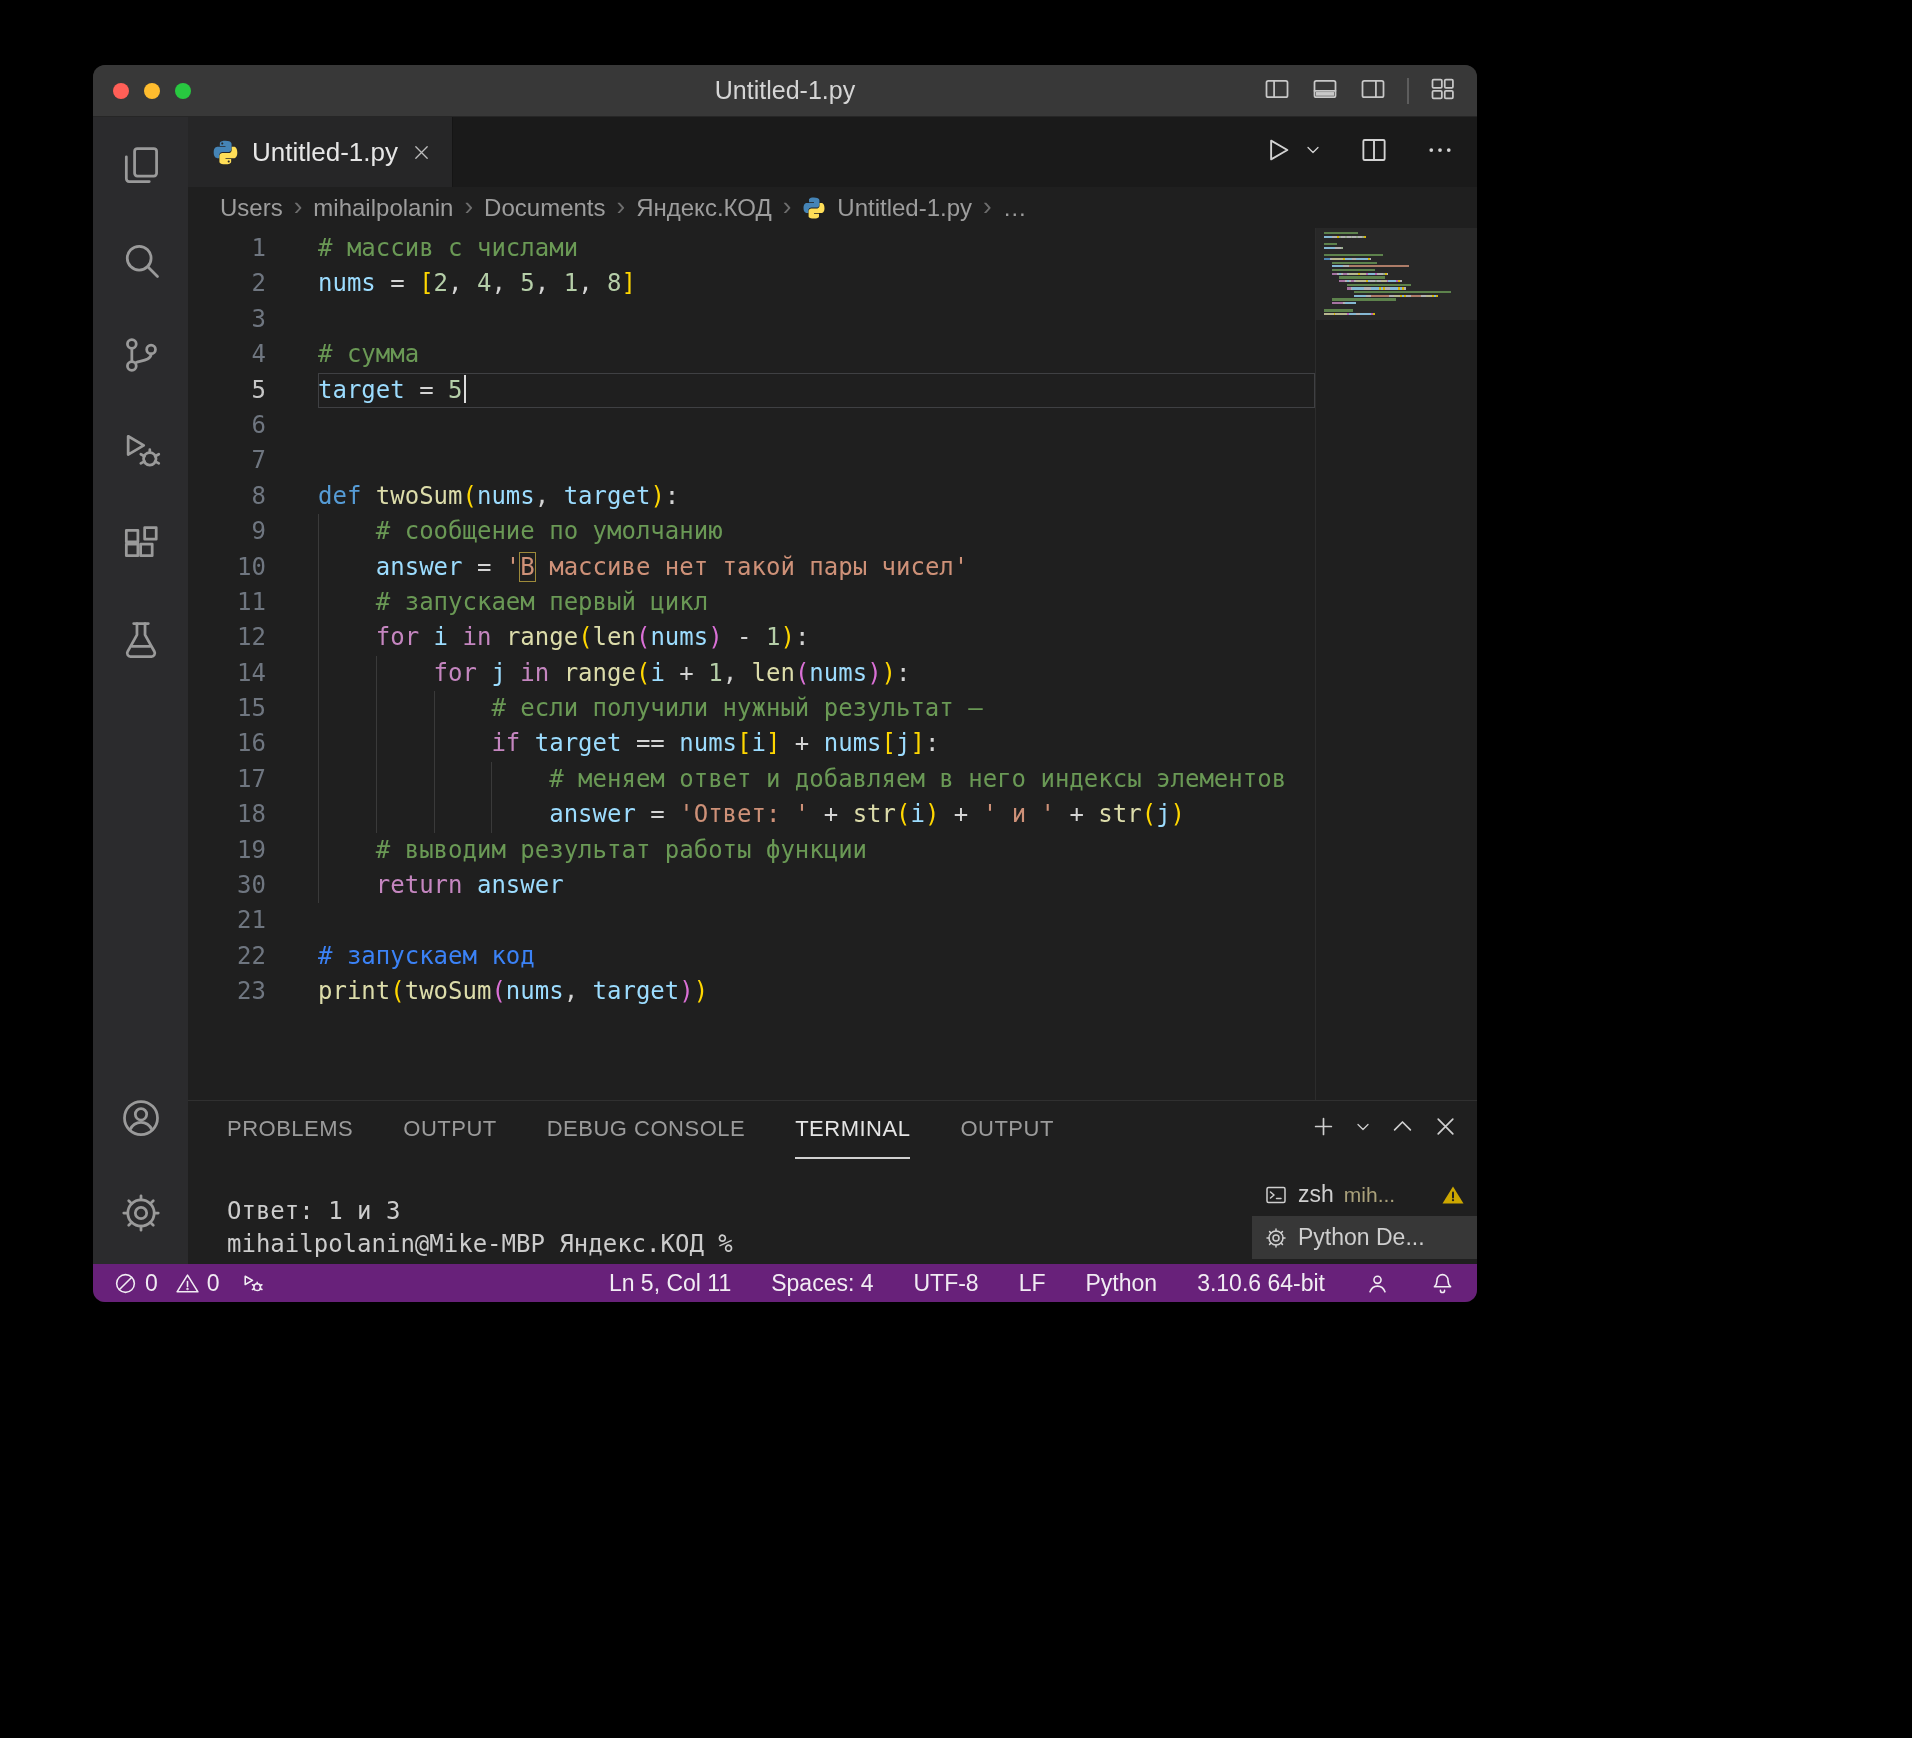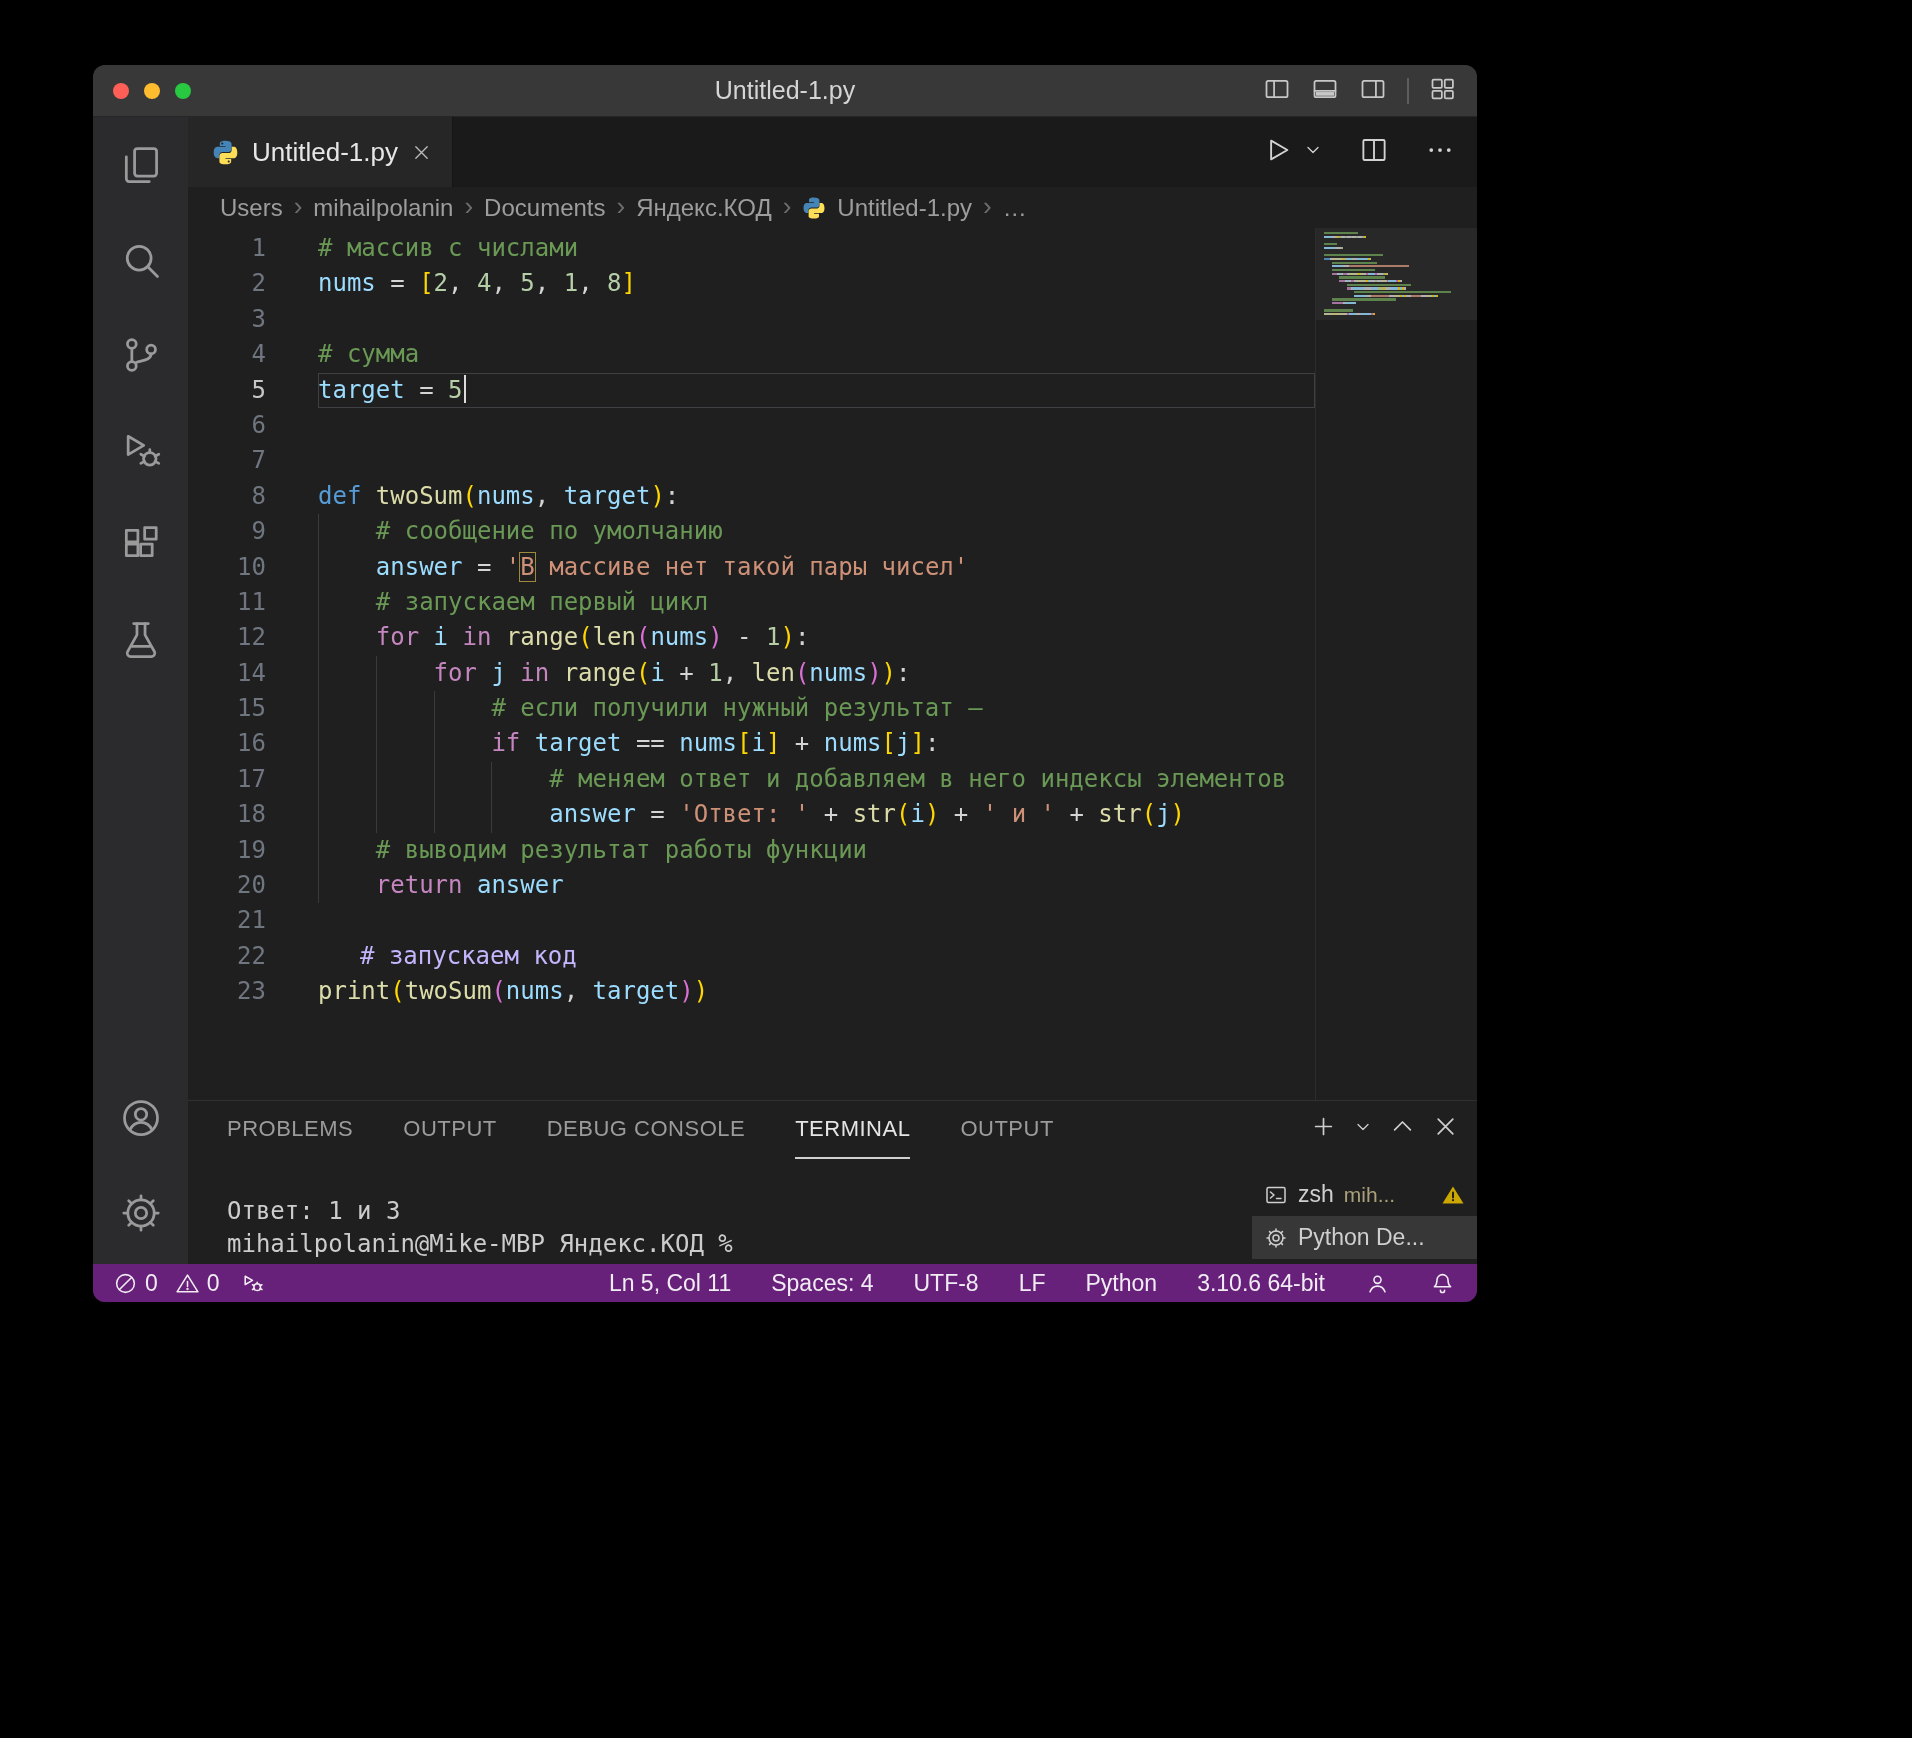--- a/index.html
+++ b/index.html
@@ -260,23 +260,23 @@
             <div class="crow"><span class="ln">9</span><span class="ccode"><span class="ig"></span><span style="color: rgb(106, 153, 85);"># сообщение по умолчанию</span></span></div>
             <div class="crow"><span class="ln">10</span><span class="ccode"><span class="ig"></span><span style="color: rgb(156, 220, 254);">answer</span><span style="color: rgb(212, 212, 212);"> = </span><span style="color: rgb(206, 145, 120);">'</span><span class="ubox" style="color: rgb(206, 145, 120);">В</span><span style="color: rgb(206, 145, 120);"> массиве нет такой пары чисел'</span></span></div>
             <div class="crow"><span class="ln">11</span><span class="ccode"><span class="ig"></span><span style="color: rgb(106, 153, 85);"># запускаем первый цикл</span></span></div>
             <div class="crow"><span class="ln">12</span><span class="ccode"><span class="ig"></span><span style="color: rgb(197, 134, 192);">for</span><span style="color: rgb(212, 212, 212);"> </span><span style="color: rgb(156, 220, 254);">i</span><span style="color: rgb(212, 212, 212);"> </span><span style="color: rgb(197, 134, 192);">in</span><span style="color: rgb(212, 212, 212);"> </span><span style="color: rgb(220, 220, 170);">range</span><span style="color: rgb(255, 215, 0);">(</span><span style="color: rgb(220, 220, 170);">len</span><span style="color: rgb(218, 112, 214);">(</span><span style="color: rgb(156, 220, 254);">nums</span><span style="color: rgb(218, 112, 214);">)</span><span style="color: rgb(212, 212, 212);"> - </span><span style="color: rgb(181, 206, 168);">1</span><span style="color: rgb(255, 215, 0);">)</span><span style="color: rgb(212, 212, 212);">:</span></span></div>
             <div class="crow"><span class="ln">14</span><span class="ccode"><span class="ig"></span><span class="ig"></span><span style="color: rgb(197, 134, 192);">for</span><span style="color: rgb(212, 212, 212);"> </span><span style="color: rgb(156, 220, 254);">j</span><span style="color: rgb(212, 212, 212);"> </span><span style="color: rgb(197, 134, 192);">in</span><span style="color: rgb(212, 212, 212);"> </span><span style="color: rgb(220, 220, 170);">range</span><span style="color: rgb(255, 215, 0);">(</span><span style="color: rgb(156, 220, 254);">i</span><span style="color: rgb(212, 212, 212);"> + </span><span style="color: rgb(181, 206, 168);">1</span><span style="color: rgb(212, 212, 212);">, </span><span style="color: rgb(220, 220, 170);">len</span><span style="color: rgb(218, 112, 214);">(</span><span style="color: rgb(156, 220, 254);">nums</span><span style="color: rgb(218, 112, 214);">)</span><span style="color: rgb(255, 215, 0);">)</span><span style="color: rgb(212, 212, 212);">:</span></span></div>
             <div class="crow"><span class="ln">15</span><span class="ccode"><span class="ig"></span><span class="ig"></span><span class="ig"></span><span style="color: rgb(106, 153, 85);"># если получили нужный результат —</span></span></div>
             <div class="crow"><span class="ln">16</span><span class="ccode"><span class="ig"></span><span class="ig"></span><span class="ig"></span><span style="color: rgb(197, 134, 192);">if</span><span style="color: rgb(212, 212, 212);"> </span><span style="color: rgb(156, 220, 254);">target</span><span style="color: rgb(212, 212, 212);"> == </span><span style="color: rgb(156, 220, 254);">nums</span><span style="color: rgb(255, 215, 0);">[</span><span style="color: rgb(156, 220, 254);">i</span><span style="color: rgb(255, 215, 0);">]</span><span style="color: rgb(212, 212, 212);"> + </span><span style="color: rgb(156, 220, 254);">nums</span><span style="color: rgb(255, 215, 0);">[</span><span style="color: rgb(156, 220, 254);">j</span><span style="color: rgb(255, 215, 0);">]</span><span style="color: rgb(212, 212, 212);">:</span></span></div>
             <div class="crow"><span class="ln">17</span><span class="ccode"><span class="ig"></span><span class="ig"></span><span class="ig"></span><span class="ig"></span><span style="color: rgb(106, 153, 85);"># меняем ответ и добавляем в него индексы элементов</span></span></div>
             <div class="crow"><span class="ln">18</span><span class="ccode"><span class="ig"></span><span class="ig"></span><span class="ig"></span><span class="ig"></span><span style="color: rgb(156, 220, 254);">answer</span><span style="color: rgb(212, 212, 212);"> = </span><span style="color: rgb(206, 145, 120);">'Ответ: '</span><span style="color: rgb(212, 212, 212);"> + </span><span style="color: rgb(220, 220, 170);">str</span><span style="color: rgb(255, 215, 0);">(</span><span style="color: rgb(156, 220, 254);">i</span><span style="color: rgb(255, 215, 0);">)</span><span style="color: rgb(212, 212, 212);"> + </span><span style="color: rgb(206, 145, 120);">' и '</span><span style="color: rgb(212, 212, 212);"> + </span><span style="color: rgb(220, 220, 170);">str</span><span style="color: rgb(255, 215, 0);">(</span><span style="color: rgb(156, 220, 254);">j</span><span style="color: rgb(255, 215, 0);">)</span></span></div>
             <div class="crow"><span class="ln">19</span><span class="ccode"><span class="ig"></span><span style="color: rgb(106, 153, 85);"># выводим результат работы функции</span></span></div>
-            <div class="crow"><span class="ln">20</span><span class="ccode"><span class="ig"></span><span style="color: rgb(197, 134, 192);">return</span><span style="color: rgb(212, 212, 212);"> </span><span style="color: rgb(156, 220, 254);">answer</span></span></div>
+            <div class="crow"><span class="ln">30</span><span class="ccode"><span class="ig"></span><span style="color: rgb(197, 134, 192);">return</span><span style="color: rgb(212, 212, 212);"> </span><span style="color: rgb(156, 220, 254);">answer</span></span></div>
             <div class="crow"><span class="ln">21</span><span class="ccode"></span></div>
-            <div class="crow"><span class="ln">22</span><span class="ccode"><span style="color: #c4b5fd; margin-left: 42px;"># запускаем код</span></span></div>
+            <div class="crow"><span class="ln">22</span><span class="ccode"><span style="color: #3b82f6;"># запускаем код</span></span></div>
             <div class="crow"><span class="ln">23</span><span class="ccode"><span style="color: rgb(220, 220, 170);">print</span><span style="color: rgb(255, 215, 0);">(</span><span style="color: rgb(220, 220, 170);">twoSum</span><span style="color: rgb(218, 112, 214);">(</span><span style="color: rgb(156, 220, 254);">nums</span><span style="color: rgb(212, 212, 212);">, </span><span style="color: rgb(156, 220, 254);">target</span><span style="color: rgb(218, 112, 214);">)</span><span style="color: rgb(255, 215, 0);">)</span></span></div>
           </div>
         <div class="minimap">
           <div class="mm-slider"></div>
           <div style="position:relative">
               <div class="mrow"><span style="width: 0px;"></span><span class="mtk" style="width: 34.2px; background: rgb(106, 153, 85);"></span></div>
               <div class="mrow"><span style="width: 0px;"></span><span class="mtk" style="width: 7.6px; background: rgb(156, 220, 254);"></span><span class="mtk" style="width: 5.7px; background: rgb(212, 212, 212);"></span><span class="mtk" style="width: 1.9px; background: rgb(255, 215, 0);"></span><span class="mtk" style="width: 1.9px; background: rgb(181, 206, 168);"></span><span class="mtk" style="width: 3.8px; background: rgb(212, 212, 212);"></span><span class="mtk" style="width: 1.9px; background: rgb(181, 206, 168);"></span><span class="mtk" style="width: 3.8px; background: rgb(212, 212, 212);"></span><span class="mtk" style="width: 1.9px; background: rgb(181, 206, 168);"></span><span class="mtk" style="width: 3.8px; background: rgb(212, 212, 212);"></span><span class="mtk" style="width: 1.9px; background: rgb(181, 206, 168);"></span><span class="mtk" style="width: 3.8px; background: rgb(212, 212, 212);"></span><span class="mtk" style="width: 1.9px; background: rgb(181, 206, 168);"></span><span class="mtk" style="width: 1.9px; background: rgb(255, 215, 0);"></span></div>
               <div class="mrow"><span style="width: 0px;"></span></div>
               <div class="mrow"><span style="width: 0px;"></span><span class="mtk" style="width: 13.3px; background: rgb(106, 153, 85);"></span></div>
               <div class="mrow"><span style="width: 0px;"></span><span class="mtk" style="width: 11.4px; background: rgb(156, 220, 254);"></span><span class="mtk" style="width: 5.7px; background: rgb(212, 212, 212);"></span><span class="mtk" style="width: 1.9px; background: rgb(181, 206, 168);"></span></div>

